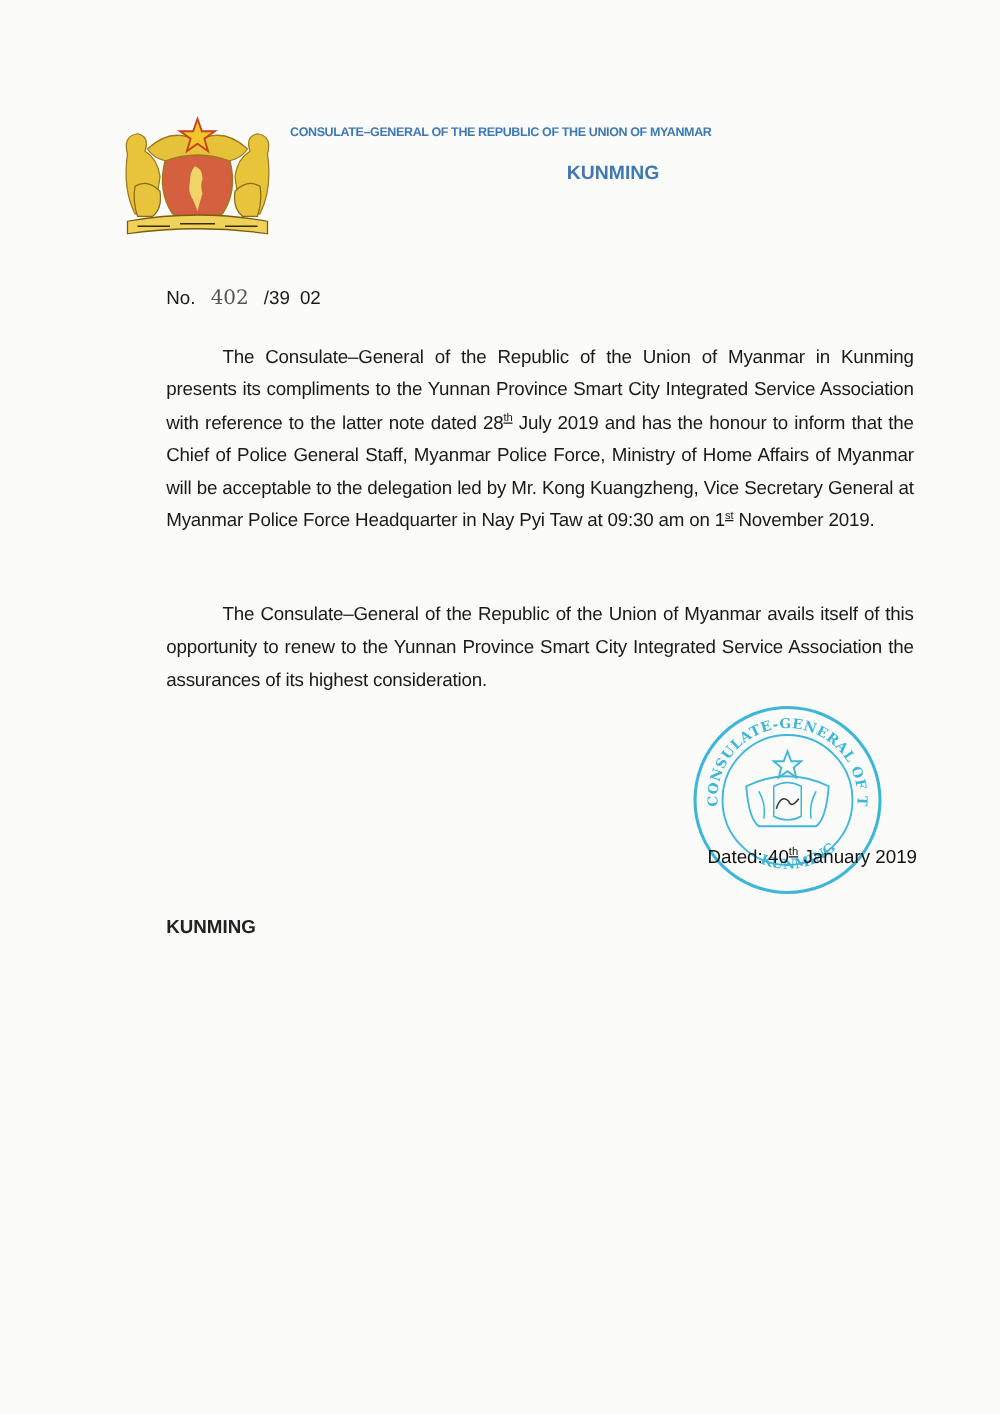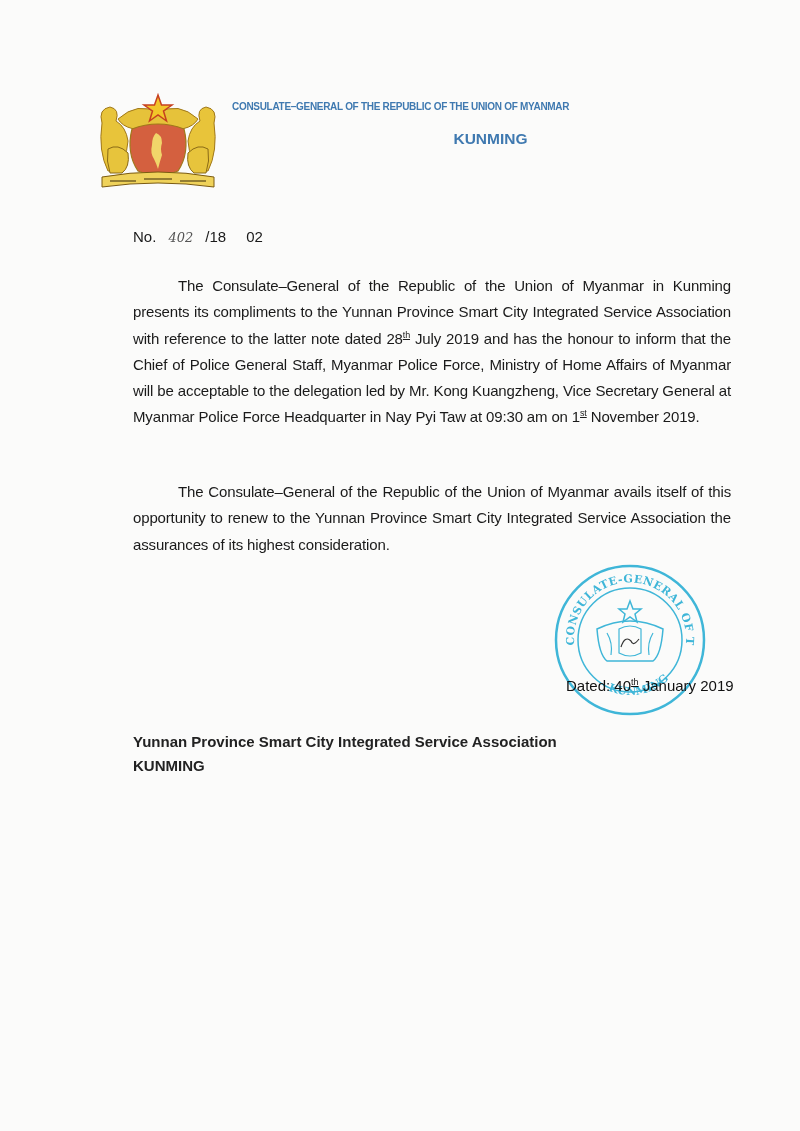--- a/index.html
+++ b/index.html
@@ -15,23 +15,23 @@
     font-size: 10px; font-weight: bold; color: #3f79b0; letter-spacing: -0.3px;
     white-space: nowrap;
   }
   .header-line2 {
     position: absolute; left: 232px; top: 130px; width: 505px; text-align: center;
     font-size: 15.5px; font-weight: bold; color: #3f79b0; padding-left: 6px;
   }
   .ref {
     position: absolute; left: 133px; top: 228px; font-size: 15px; white-space: nowrap;
   }
-  .ref .hand { font-family: "DejaVu Serif", serif; font-style: italic; font-size: 13px; color: #555; margin: 0 10px 0 8px; }
+  .ref .hand { font-family: "DejaVu Serif", serif; font-size: 16px; color: #555; margin: 0 10px 0 8px; }
   .ref .num2 { margin-left: 2px; }
-  .ref .num3 { margin-left: 20px; }
+  .ref .num3 { margin-left: 8px; }
   .para {
     position: absolute; left: 133px; width: 598px;
     font-size: 15px; line-height: 26.3px; text-align: justify; text-indent: 45px;
     letter-spacing: -0.15px;
   }
   .p1 { top: 273px; }
   .p2 { top: 479px; }
   sup { font-size: 9px; line-height: 0; vertical-align: 6px; text-decoration: underline; }
   .stamp { position: absolute; left: 553px; top: 563px; width: 154px; height: 154px; }
   .dated {
@@ -65,21 +65,21 @@
 
   <path d="M6,84 q56,-10 112,0 v10 q-56,-8 -112,0z" fill="#efd25a" stroke="#7a5a10" stroke-width="1"></path>
   <path d="M14,88 h26 M48,86 h28 M84,88 h26" stroke="#3a2a08" stroke-width="1.2"></path>
 </svg>
 
 <div class="header-line1">CONSULATE–GENERAL OF THE REPUBLIC OF THE UNION OF MYANMAR</div>
 <div class="header-line2">KUNMING</div>
 
 <div class="ref">
   <span>No.</span>
-  <span class="hand">402</span><span class="num2">/18</span><span class="num3">02</span>
+  <span class="hand">402</span><span class="num2">/39</span><span class="num3">02</span>
 </div>
 
 <div class="para p1"><span>The Consulate–General of the Republic of the Union of Myanmar in Kunming presents its compliments to the Yunnan Province Smart City Integrated Service Association with reference to the latter note dated 28</span><sup>th</sup><span> July 2019 and has the honour to inform that the Chief of Police General Staff, Myanmar Police Force, Ministry of Home Affairs of Myanmar will be acceptable to the delegation led by Mr. Kong Kuangzheng, Vice Secretary General at Myanmar Police Force Headquarter in Nay Pyi Taw at 09:30 am on 1</span><sup>st</sup><span> November 2019.</span></div>
 
 <div class="para p2">The Consulate–General of the Republic of the Union of Myanmar avails itself of this opportunity to renew to the Yunnan Province Smart City Integrated Service Association the assurances of its highest consideration.</div>
 
 <svg class="stamp" viewBox="0 0 154 154">
   <defs>
     <path id="ringTop" d="M22,86 A56,56 0 1,1 132,86"></path>
     <path id="ringBot" d="M40,118 A56,56 0 0,0 114,118"></path>
@@ -94,15 +94,14 @@
   </text>
   <polygon points="77,38 80,46 88,46 82,51 84,59 77,54 70,59 72,51 66,46 74,46" fill="none" stroke="#3fb6d8" stroke-width="1.5"></polygon>
   <path d="M44,66 q33,-16 66,0 q-2,26 -10,32 h-46 q-8,-6 -10,-32z" fill="none" stroke="#3fb6d8" stroke-width="1.5"></path>
   <path d="M54,70 q6,10 4,22 M100,70 q-6,10 -4,22 M66,66 q11,-6 22,0 v24 q-11,6 -22,0z" fill="none" stroke="#3fb6d8" stroke-width="1.2"></path>
   <path d="M68,84 q4,-12 10,-6 q2,6 8,-2" fill="none" stroke="#333" stroke-width="1.2"></path>
 </svg>
 
 <div class="dated"><span>Dated: 40</span><sup>th</sup><span> January 2019</span></div>
 
 <div class="recipient">
-  <div class="rb">Yunnan Province Smart City Integrated Service Association</div>
   <div class="rb">KUNMING</div>
 </div>
 
 </body></html>

